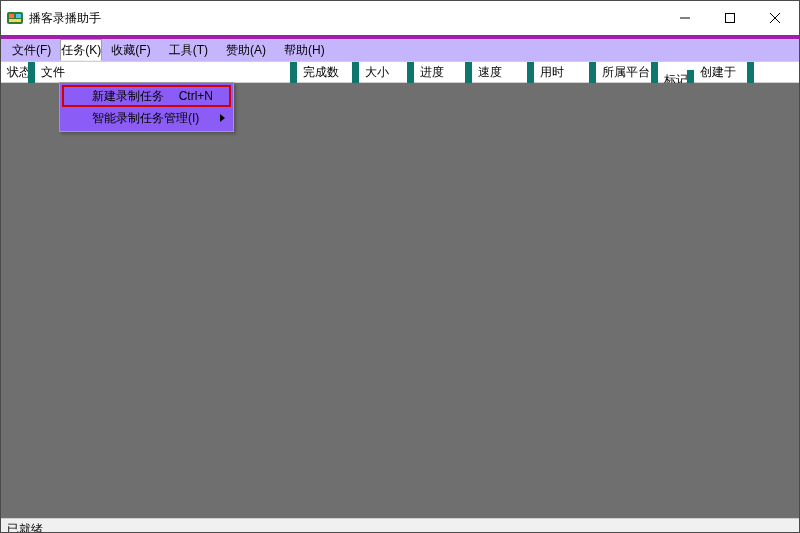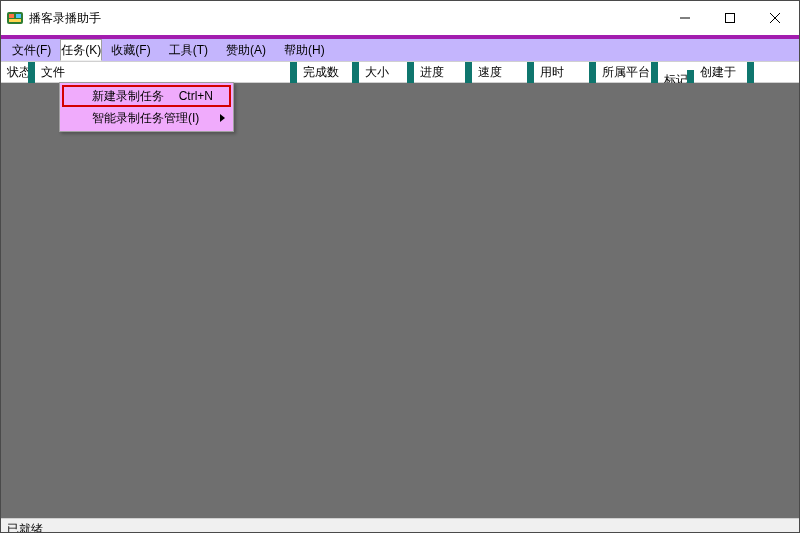--- a/index.html
+++ b/index.html
@@ -73,21 +73,21 @@
   .content-area {
     position: relative;
     background: #6f6f6f;
     height: calc(533px - 30px - 22px - 22px - 22px - 2px);
   }
   .dropdown {
     position: absolute;
     top: 0;
     left: 58px;
     width: 175px;
-    background: #f0abfc;
+    background: #8b5cf6;
     border: 1px solid #a0a0a0;
     box-shadow: 2px 2px 3px rgba(0,0,0,0.25);
     padding: 2px;
     z-index: 15;
     margin-top: -1px;
   }
   .dd-row {
     display: flex;
     align-items: center;
     height: 22px;

